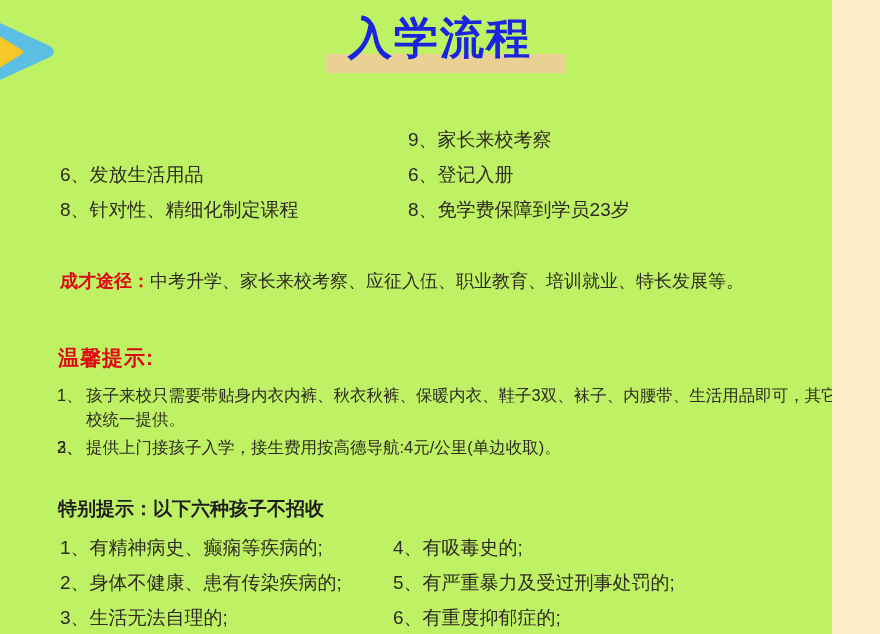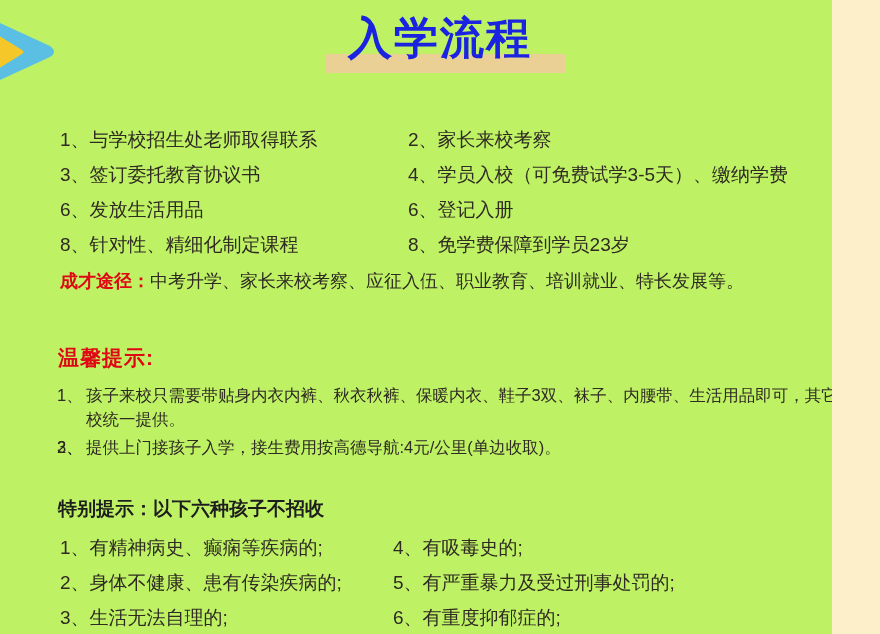--- a/index.html
+++ b/index.html
@@ -181,26 +181,21 @@
     </svg>
   </div>
 
   <div class="title-block">
     <div class="title-bar"></div>
     <div class="title-text">入学流程</div>
   </div>
 
   <div class="process">
     <div class="process-row">
-      <div class="process-col left">1、与学校招生处老师取得联系</div>
-      <div class="process-col right">2、家长来校考察</div>
-    </div>
-    <div class="process-row">
-      <div class="process-col left">3、签订委托教育协议书</div>
-      <div class="process-col right">4、学员入校（可免费试学3-5天）、缴纳学费</div>
+      <div class="process-col right">9、家长来校考察</div>
     </div>
     <div class="process-row">
       <div class="process-col left">6、发放生活用品</div>
       <div class="process-col right">6、登记入册</div>
     </div>
     <div class="process-row">
       <div class="process-col left">8、针对性、精细化制定课程</div>
       <div class="process-col right">8、免学费保障到学员23岁</div>
     </div>
   </div>

